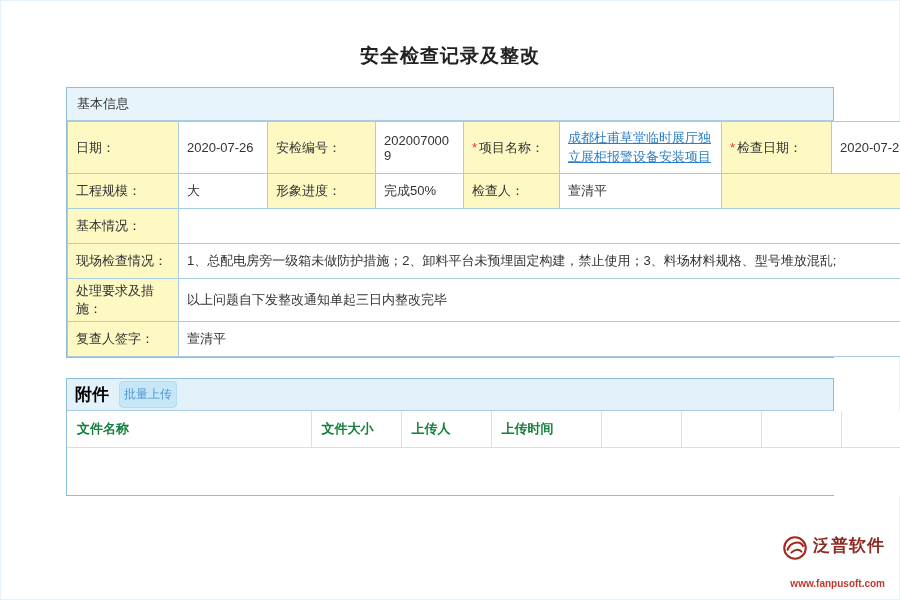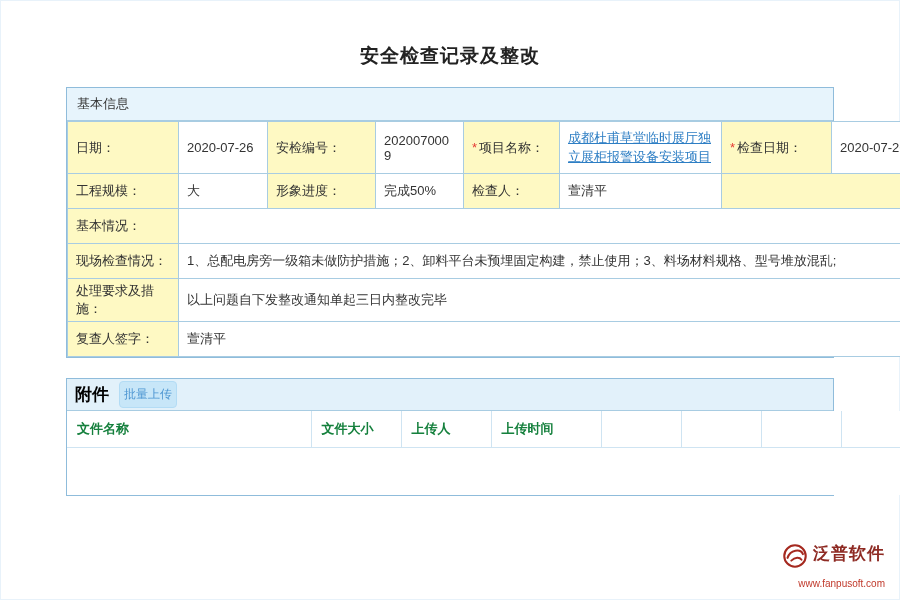--- a/index.html
+++ b/index.html
@@ -105,21 +105,21 @@
   .attach-empty-body { height: 48px; background: #ffffff; }
 
   .footer {
     position: absolute;
     right: 14px;
     bottom: 10px;
     text-align: right;
   }
   .brand-row { display: flex; align-items: flex-start; justify-content: flex-end; gap: 4px; }
   .brand-name { color: #8e2a23; font-weight: bold; font-size: 17px; letter-spacing: 1px; }
-  .brand-url { color: #c0392b; font-size: 10px; margin-top: 8px; }
+  .brand-url { color: #c0392b; font-size: 10px; margin-top: 16px; font-weight: bold; }
 </style>
 </head>
 <body>
 
 <div class="page">
 
   <div class="page-title">安全检查记录及整改</div>
 
   <div class="section">
     <div class="section-header">基本信息</div>

